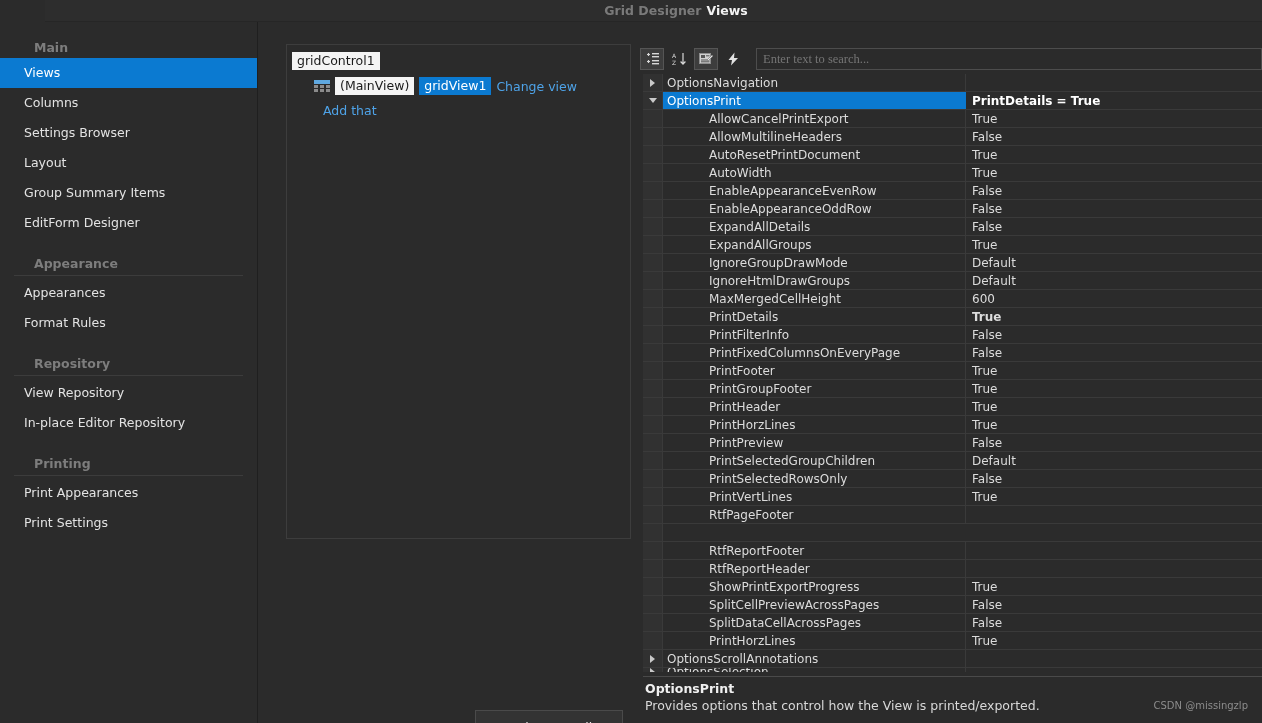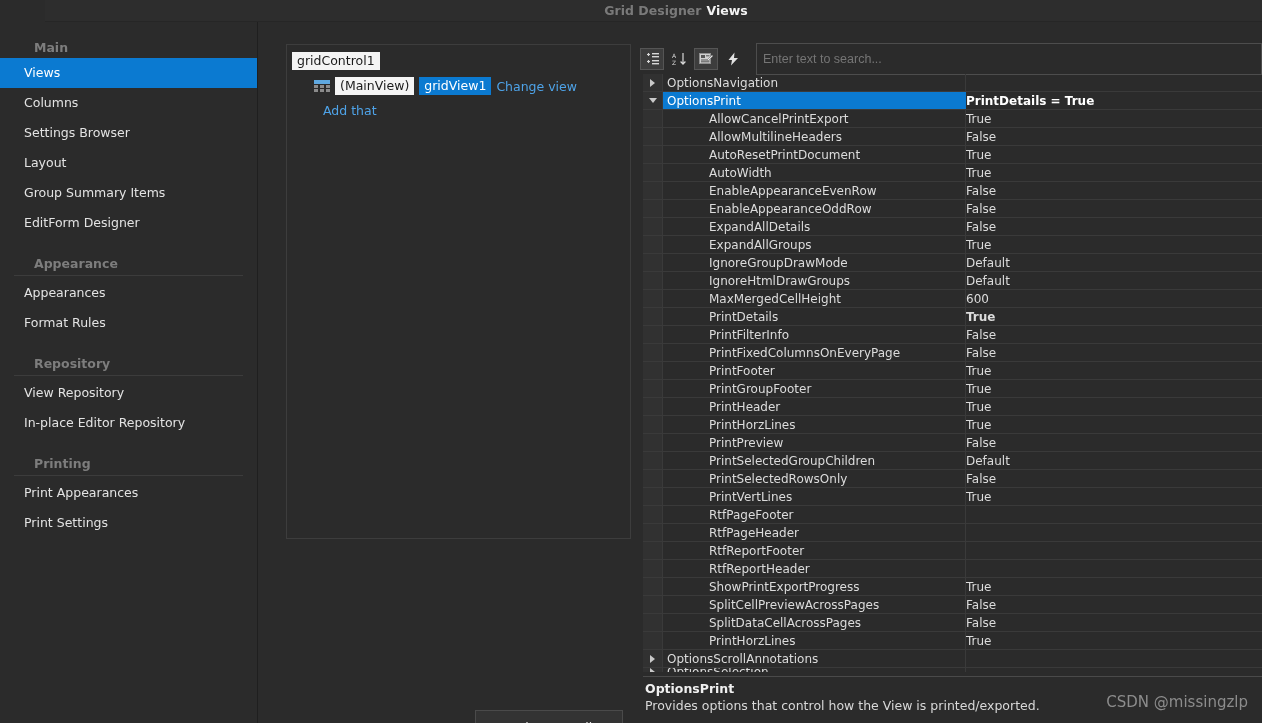--- a/index.html
+++ b/index.html
@@ -186,28 +186,28 @@
     cursor: pointer;
     border: 1px solid transparent;
   }
   .tb-btn.active {
     background: #3d3d3d;
     border: 1px solid #555;
   }
   #search-input {
     flex: 1;
     margin-left: 8px;
-    height: 32px;
+    height: 22px;
     background: #2b2b2b;
     border: 1px solid #4d4d4d;
     color: #a4a4a4;
     font-size: 12.5px;
     padding: 0 6px;
     box-sizing: border-box;
-    font-family: Liberation Sans, sans-serif;
+    font-family: Liberation Serif, serif;
     outline: none;
   }
   #pg-rows {
     position: absolute;
     left: 643px; top: 74px;
     width: 619px; height: 598px;
     overflow: hidden;
   }
   .pg-row {
     display: flex;
@@ -239,20 +239,21 @@
     box-sizing: border-box;
     white-space: nowrap;
     overflow: hidden;
     text-align: center;
   }
   .pg-name.child { padding-left: 46px; }
   .pg-value {
     flex: 1;
     display: flex;
     align-items: center;
+    padding-left: 6px;
     color: #dcdcdc;
     box-sizing: border-box;
     white-space: nowrap;
     overflow: hidden;
   }
   .pg-row.selected .pg-name {
     background: #0b7ad1;
     color: #ffffff;
     border-right-color: #0b7ad1;
   }
@@ -291,21 +292,21 @@
   }
   #desc-text {
     font-size: 12.5px;
     color: #d8d8d8;
     line-height: 17px;
   }
   #watermark {
     position: absolute;
     right: 14px; bottom: 12px;
     color: #8c8c8c;
-    font-size: 15px;
+    font-size: 10px;
     margin-top: 29px;
   }
 </style>
 </head>
 <body>
 
 <div id="titlebar">
   <span class="t-app">Grid Designer</span>
   <span class="t-page">Views</span>
 </div>
@@ -523,21 +524,20 @@
       <div class="pg-name child">PrintVertLines</div>
       <div class="pg-value">True</div>
     </div>
     <div class="pg-row">
       <div class="pg-gutter"></div>
       <div class="pg-name child">RtfPageFooter</div>
       <div class="pg-value"></div>
     </div>
     <div class="pg-row">
       <div class="pg-gutter"></div>
-      <div class="pg-name child">RtfPageHeader</div>
       <div class="pg-value"></div>
     </div>
     <div class="pg-row">
       <div class="pg-gutter"></div>
       <div class="pg-name child">RtfReportFooter</div>
       <div class="pg-value"></div>
     </div>
     <div class="pg-row">
       <div class="pg-gutter"></div>
       <div class="pg-name child">RtfReportHeader</div>

